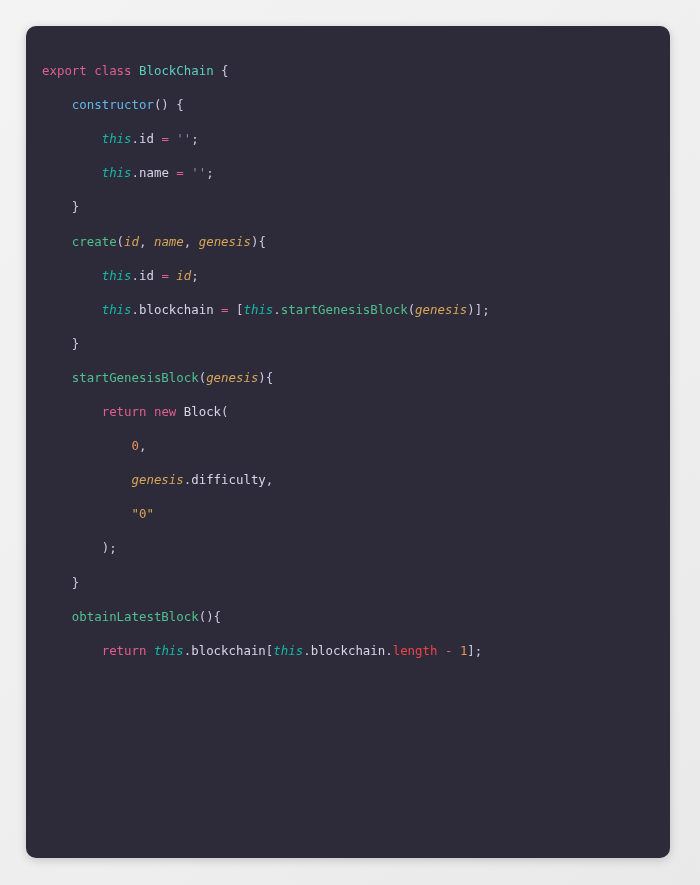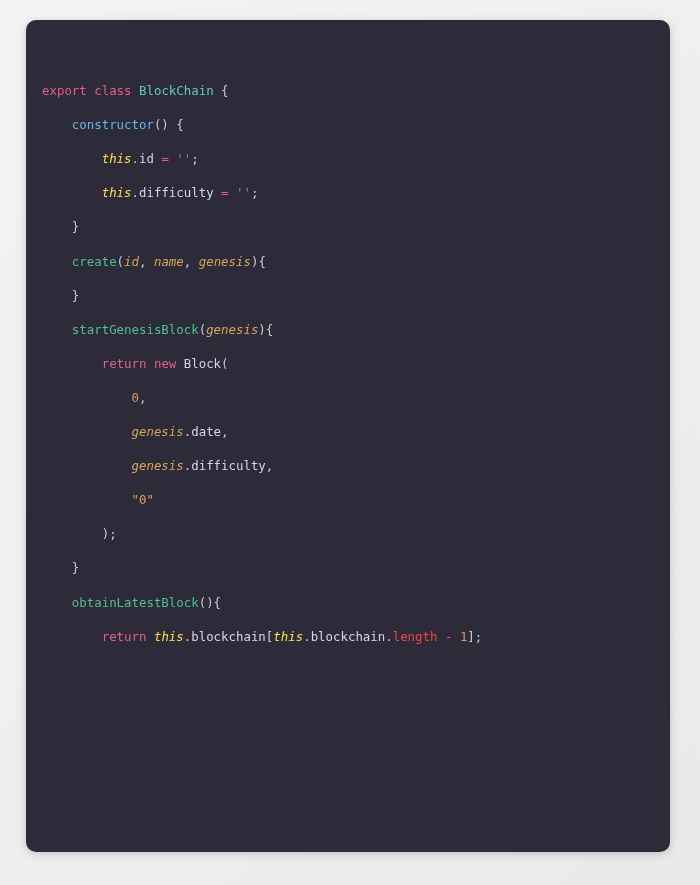--- a/index.html
+++ b/index.html
@@ -17,28 +17,28 @@
   #page-root {
     position: relative;
     width: 700px;
     height: 885px;
     background: linear-gradient(135deg, #f3f3f3 0%, #eeeeee 60%, #e9e9e9 100%);
     box-sizing: border-box;
   }
   .code-card {
     position: absolute;
     left: 26px;
-    top: 20px;
+    top: 26px;
     width: 644px;
     height: 832px;
     background: #2d2b3a;
     border-radius: 10px;
     box-shadow: 0 2px 10px rgba(0,0,0,0.18);
     box-sizing: border-box;
-    padding: 28px 18px 14px 16px;
+    padding: 2px 18px 14px 16px;
     overflow: hidden;
   }
   .code-body {
     font-family: "DejaVu Sans Mono", monospace;
     font-size: 12.4px;
     line-height: 17.05px;
     white-space: pre;
     color: #d5d0e5;
     letter-spacing: 0px;
     -webkit-font-smoothing: antialiased;
@@ -46,49 +46,50 @@
   .ln {
     display: block;
     min-height: 17.05px;
     white-space: pre;
   }
   
   .kw   { color: #e05f8f; }            
   .cls  { color: #5ccfbe; }            
   .fn   { color: #62b6e8; }            
   .meth { color: #4fc08d; margin-top: 12px; }
-  .this { color: #fde047; font-style: italic; }
+  .this { color: #14b8a6; font-style: italic; }
   .param{ color: #d8a657; font-style: italic; }
   .num  { color: #e8915a; }
   .str  { color: #d8a657; }
   .strq { color: #7f8ca6; }
   .prop { color: #d9d4e7; }
   .punc { color: #cfc9dd; }
   .op   { color: #e05f8f; }
   .id   { color: #d9d4e7; margin-top: 48px; }
   .attr { color: #ef4444; }
 </style>
 </head>
 <body>
 
 <div id="page-root">
   <div class="code-card">
     <div class="code-body">
 
 <span class="ln"><span class="kw">export</span> <span class="kw">class</span> <span class="cls">BlockChain</span> <span class="punc">{</span></span>
 <span class="ln">    <span class="fn">constructor</span><span class="punc">()</span> <span class="punc">{</span></span>
 <span class="ln">        <span class="this">this</span><span class="punc">.</span><span class="prop">id</span> <span class="op">=</span> <span class="strq">''</span><span class="punc">;</span></span>
-<span class="ln">        <span class="this">this</span><span class="punc">.</span><span class="prop">difficulty</span> <span class="op">=</span> <span class="strq">''</span><span class="punc">;</span></span>
+<span class="ln">        <span class="this">this</span><span class="punc">.</span><span class="prop">name</span> <span class="op">=</span> <span class="strq">''</span><span class="punc">;</span></span>
 <span class="ln">    <span class="punc">}</span></span>
 <span class="ln">    <span class="meth">create</span><span class="punc">(</span><span class="param">id</span><span class="punc">,</span> <span class="param">name</span><span class="punc">,</span> <span class="param">genesis</span><span class="punc">){</span></span>
+<span class="ln">        <span class="this">this</span><span class="punc">.</span><span class="prop">id</span> <span class="op">=</span> <span class="param">id</span><span class="punc">;</span></span>
+<span class="ln">        <span class="this">this</span><span class="punc">.</span><span class="prop">blockchain</span> <span class="op">=</span> <span class="punc">[</span><span class="this">this</span><span class="punc">.</span><span class="meth">startGenesisBlock</span><span class="punc">(</span><span class="param">genesis</span><span class="punc">)];</span></span>
 <span class="ln">    <span class="punc">}</span></span>
 <span class="ln">    <span class="meth">startGenesisBlock</span><span class="punc">(</span><span class="param">genesis</span><span class="punc">){</span></span>
 <span class="ln">        <span class="kw">return</span> <span class="kw">new</span> <span class="id">Block</span><span class="punc">(</span></span>
 <span class="ln">            <span class="num">0</span><span class="punc">,</span></span>
-<span class="ln">            <span class="param">genesis</span><span class="punc">.</span><span class="prop">date</span><span class="punc">,</span></span>
 <span class="ln">            <span class="param">genesis</span><span class="punc">.</span><span class="prop">difficulty</span><span class="punc">,</span></span>
 <span class="ln">            <span class="str">"0"</span></span>
 <span class="ln">        <span class="punc">);</span></span>
 <span class="ln">    <span class="punc">}</span></span>
 <span class="ln">    <span class="meth">obtainLatestBlock</span><span class="punc">(){</span></span>
 <span class="ln">        <span class="kw">return</span> <span class="this">this</span><span class="punc">.</span><span class="prop">blockchain</span><span class="punc">[</span><span class="this">this</span><span class="punc">.</span><span class="prop">blockchain</span><span class="punc">.</span><span class="attr">length</span> <span class="op">-</span> <span class="num">1</span><span class="punc">];</span></span>
 
 
 
 

